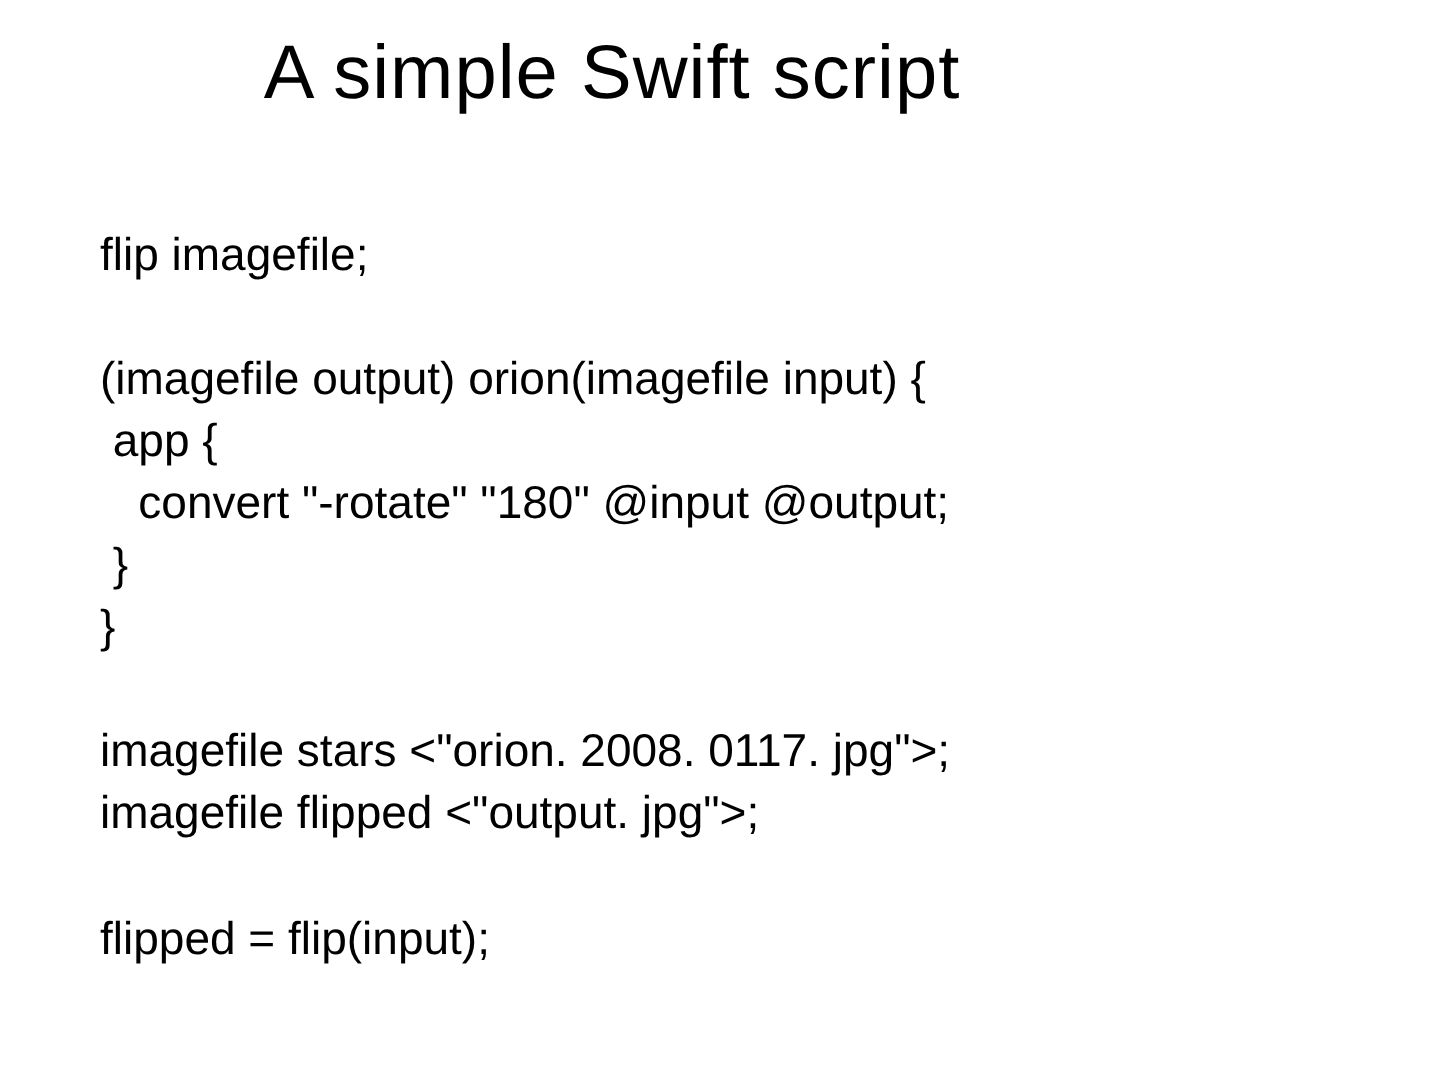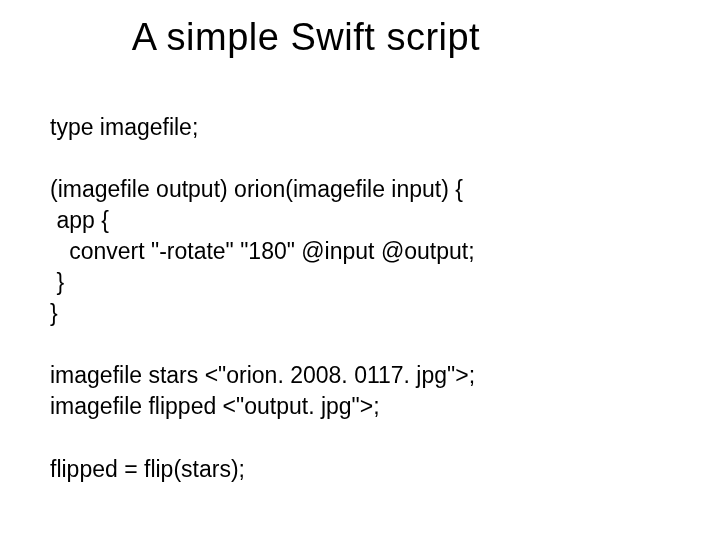--- a/index.html
+++ b/index.html
@@ -31,25 +31,25 @@
     white-space: pre;
     font-family: Arial, Helvetica, sans-serif;
   }
 </style>
 </head>
 <body>
 
 <div class="slide">
   <h1 class="title">A simple Swift script</h1>
   <div class="code">
-<span>type imagefile;</span>
+<span>flip imagefile;</span>
 <span></span>
 <span>(imagefile output) orion(imagefile input) {</span>
 <span> app {</span>
 <span>   convert "-rotate" "180" @input @output;</span>
 <span> }</span>
 <span>}</span>
 <span></span>
 <span>imagefile stars &lt;"orion. 2008. 0117. jpg"&gt;;</span>
 <span>imagefile flipped &lt;"output. jpg"&gt;;</span>
 <span></span>
-<span>flipped = flip(stars);</span></div>
+<span>flipped = flip(input);</span></div>
 </div>
 
 </body></html>

